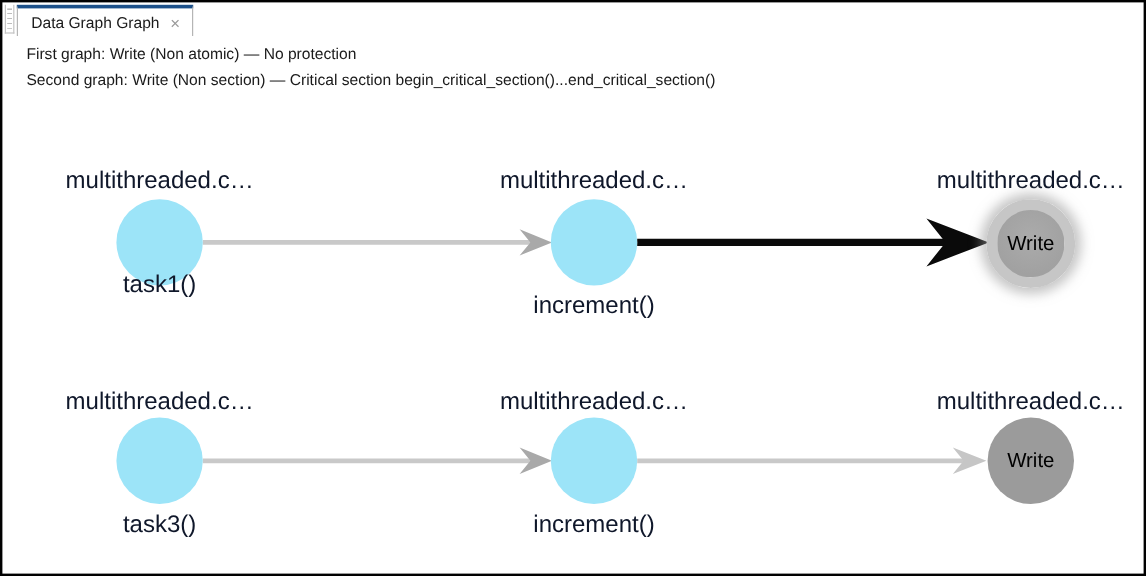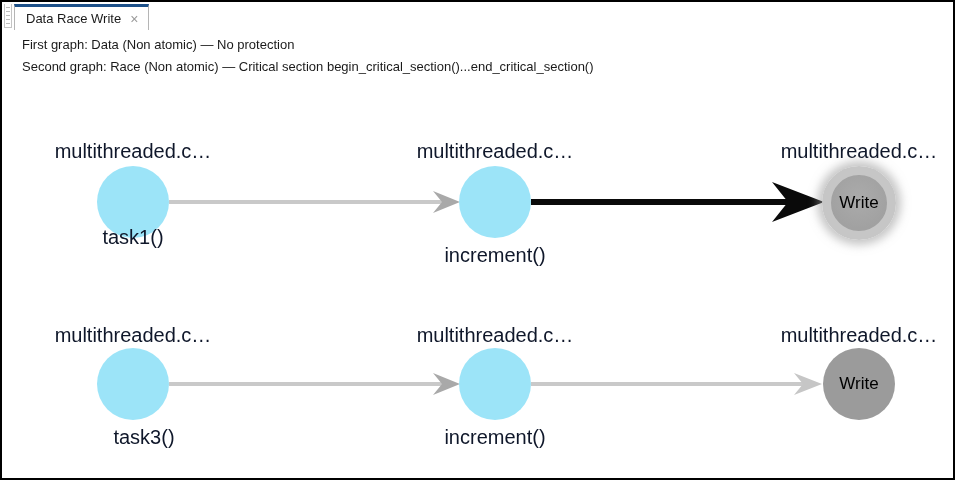--- a/index.html
+++ b/index.html
@@ -54,27 +54,27 @@
 </head>
 <body>
 
 <div class="frame">
 
   <div class="gripper">
     <span class="ridges"></span>
   </div>
 
   <div class="tab">
-    <span class="tab-label">Data Race Write</span>
+    <span class="tab-label">Data Graph Graph</span>
     <span class="tab-close">×</span>
   </div>
 
   <div class="header">
-    <div>First graph: Data (Non atomic) — No protection</div>
-    <div>Second graph: Race (Non atomic) — Critical section begin_critical_section()...end_critical_section()</div>
+    <div>First graph: Write (Non atomic) — No protection</div>
+    <div>Second graph: Write (Non section) — Critical section begin_critical_section()...end_critical_section()</div>
   </div>
 
   <svg class="edges" style="top:160px" viewBox="0 0 955 80">
     <line class="edge-light" x1="167" y1="40" x2="441" y2="40"></line>
     <polygon class="arrow-dark" points="431,29 458,40 431,51 440,40"></polygon>
     <line class="edge-black" x1="529" y1="40" x2="788" y2="40"></line>
     <polygon class="arrow-black" points="770,20 822,40 770,60 786,40"></polygon>
   </svg>
 
   <div class="nlabel" style="left:131px;top:138px">multithreaded.c…</div>
@@ -90,21 +90,21 @@
 
   <svg class="edges" style="top:342px" viewBox="0 0 955 80">
     <line class="edge-light" x1="167" y1="40" x2="441" y2="40"></line>
     <polygon class="arrow-dark" points="431,29 458,40 431,51 440,40"></polygon>
     <line class="edge-light" x1="529" y1="40" x2="802" y2="40"></line>
     <polygon class="arrow-light" points="792,29 820,40 792,51 801,40"></polygon>
   </svg>
 
   <div class="nlabel" style="left:131px;top:322px">multithreaded.c…</div>
   <div class="circle blue" style="left:131px;top:382px"></div>
-  <div class="nlabel" style="left:142px;top:424px">task3()</div>
+  <div class="nlabel" style="left:131px;top:424px">task3()</div>
 
   <div class="nlabel" style="left:493px;top:322px">multithreaded.c…</div>
   <div class="circle blue" style="left:493px;top:382px"></div>
   <div class="nlabel" style="left:493px;top:424px">increment()</div>
 
   <div class="nlabel" style="left:857px;top:322px">multithreaded.c…</div>
   <div class="circle gray" style="left:857px;top:382px">Write</div>
 
 </div>
 

